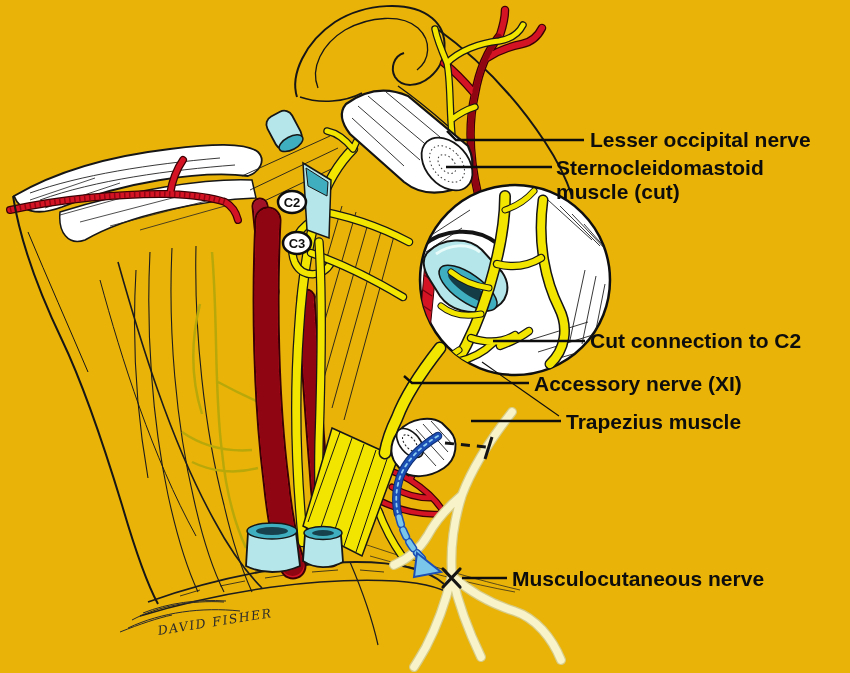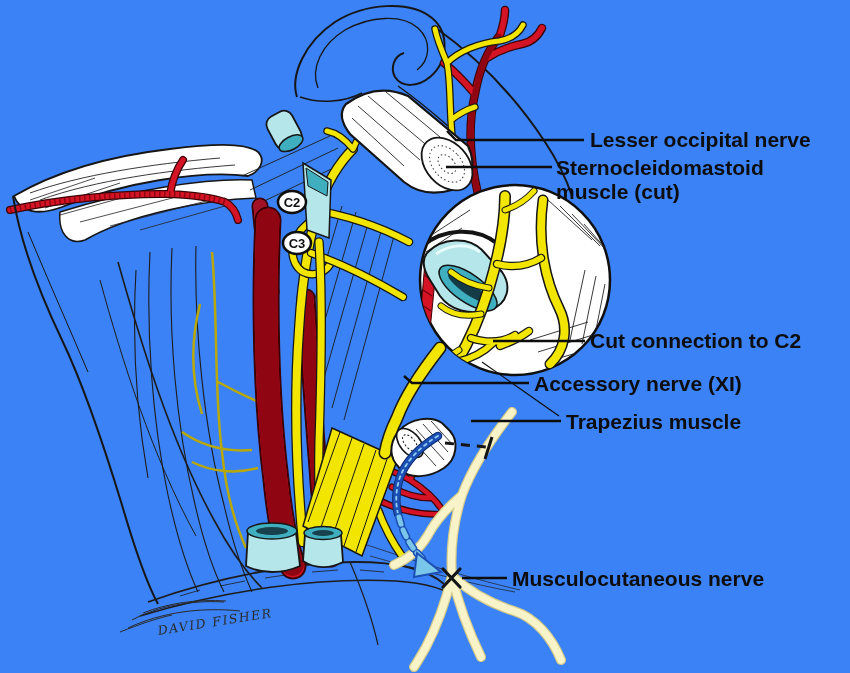--- a/index.html
+++ b/index.html
@@ -1,17 +1,17 @@
 <!DOCTYPE html>
 <html style="--nerve-yellow: #F2E600; --nerve-pale: #F8F3C8; --nerve-pale-edge: #D6CC8A; --artery-red: #D41424; --artery-dark: #7A0310; --vein-teal: #B5E6E9; --vein-teal-dark: #3FAFC0; --arrow-blue: #1C4FB5; --arrow-light-blue: #7AC6EA; --ink: #141414;"><head>
 <meta charset="utf-8">
 <style>
   html,body{margin:0;padding:0;background:#ffffff;}
   .canvas{
-    position:relative;width:850px;height:673px;background:#3b82f6;
+    position:relative;width:850px;height:673px;background:#eab308;
     font-family:"Liberation Sans",sans-serif;overflow:hidden;
   }
   svg{position:absolute;left:0;top:0;}
   .lbl{
     font-family:"Liberation Sans",sans-serif;
     font-weight:bold;font-size:21px;fill:#0d0d0d;
   }
   .badge-txt{
     font-family:"Liberation Sans",sans-serif;
     font-weight:bold;font-size:13px;fill:#0d0d0d;text-anchor:middle;

